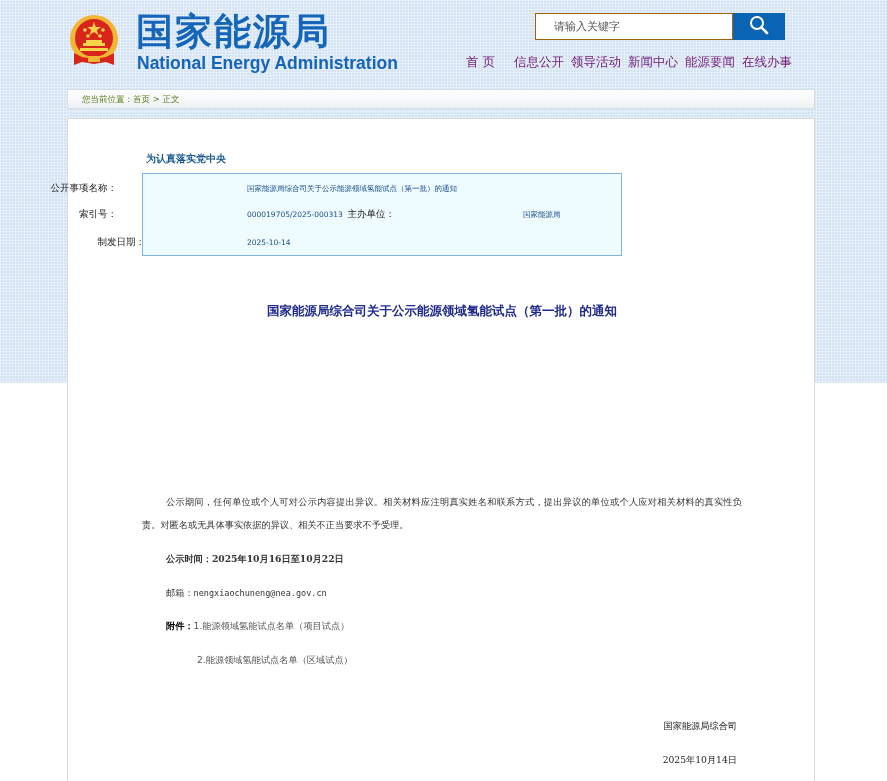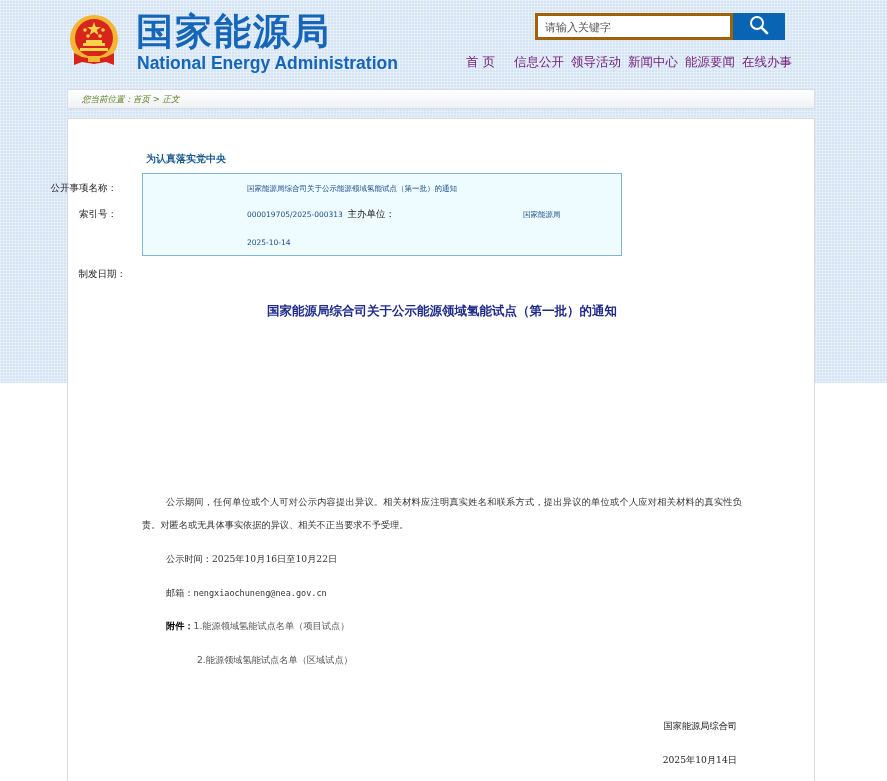--- a/index.html
+++ b/index.html
@@ -29,40 +29,40 @@
   .logo-en {
     position: absolute; left: 137px; top: 53px;
     font-family: "Liberation Sans", sans-serif; font-weight: bold;
     font-size: 17.5px; color: #1565b8; line-height: 20px;
   }
   .search-wrap {
     position: absolute; left: 535px; top: 13px; width: 250px; height: 27px;
     display: flex;
   }
   .search-input {
-    width: 198px; height: 27px; border: 3px solid #a16207; background: #fff;
-    font-size: 11px; color: #555; padding-left: 7px; outline: none;
-    font-family: Liberation Serif, serif;
+    width: 198px; height: 27px; border: 1px solid #a16207; background: #fff;
+    font-size: 11px; color: #555; padding-left: 18px; outline: none;
+    font-family: Liberation Mono, monospace;
   }
   .search-input::placeholder { color: #555; }
   .search-btn {
     width: 52px; height: 27px; background: #0a64b4; border: none;
     display: flex; align-items: center; justify-content: center; cursor: pointer;
   }
   .nav {
     position: absolute; top: 52px; left: 466px; height: 20px;
     display: flex; font-size: 12.5px; color: #1a3d66;
   }
   .nav a { color: #701a75; text-decoration: none; white-space: nowrap; line-height: 20px; }
   
   .breadcrumb {
     position: absolute; left: 67px; top: 89px; width: 748px; height: 20px;
     background: linear-gradient(#ffffff, #eef1f4);
     border: 1px solid #d7dde3;
-    font-size: 8.5px; color: #5a7f1d; padding-left: 14px; line-height: 18px; font-style: italic;
+    font-size: 8.5px; color: #5a7f1d; padding-left: 14px; line-height: 18px;
   }
   .breadcrumb a { color: #5a7f1d; text-decoration: none; }
   
   .content {
     position: absolute; left: 67px; top: 118px; width: 748px; height: 700px;
     background: #ffffff; border-left: 1px solid #d9d9d9; border-right: 1px solid #d9d9d9;
     border-top: 1px solid #d9d9d9;
   }
   .info-title {
     position: absolute; left: 78px; top: 33px;
@@ -151,29 +151,29 @@
   <div class="info-box">
     <span class="info-label" style="right:504px; top:8px;">公开事项名称：</span>
     <span class="info-value" style="left:104px; top:10px;">国家能源局综合司关于公示能源领域氢能试点（第一批）的通知</span>
 
     <span class="info-label" style="right:504px; top:34px;">索引号：</span>
     <span class="info-value" style="left:104px; top:36px;text-align:right;">000019705/2025-000313</span>
 
     <span class="info-label" style="right:226px; top:34px;">主办单位：</span>
     <span class="info-value" style="left:380px; top:36px;">国家能源局</span>
 
-    <span class="info-label" style="right:495px; top:62px;margin-top:32px;">制发日期：</span>
+    <span class="info-label" style="right:476px; top:62px;">制发日期：</span>
     <span class="info-value" style="left:104px; top:64px;">2025-10-14</span>
   </div>
 
   <div class="doc-title">国家能源局综合司关于公示能源领域氢能试点（第一批）的通知</div>
 
   <p class="para" style="top:371px;">公示期间，任何单位或个人可对公示内容提出异议。相关材料应注明真实姓名和联系方式，提出异议的单位或个人应对相关材料的真实性负责。对匿名或无具体事实依据的异议、相关不正当要求不予受理。</p>
 
-  <div class="line" style="top:434px;">
+  <div class="line" style="top:434px;font-weight:bold;">
     <span style="font-family:'DejaVu Sans',sans-serif;">公示时间：</span><span>2025年10月16日至10月22日</span>
   </div>
 
   <div class="line" style="top:468px;">
     <span style="font-family:'DejaVu Sans',sans-serif;">邮箱：</span><span class="mono">nengxiaochuneng@nea.gov.cn</span>
   </div>
 
   <div class="line" style="top:501px;">
     <span class="attach-label">附件：</span><a href="#" class="attach-link">1.能源领域氢能试点名单（项目试点）</a>
   </div>

